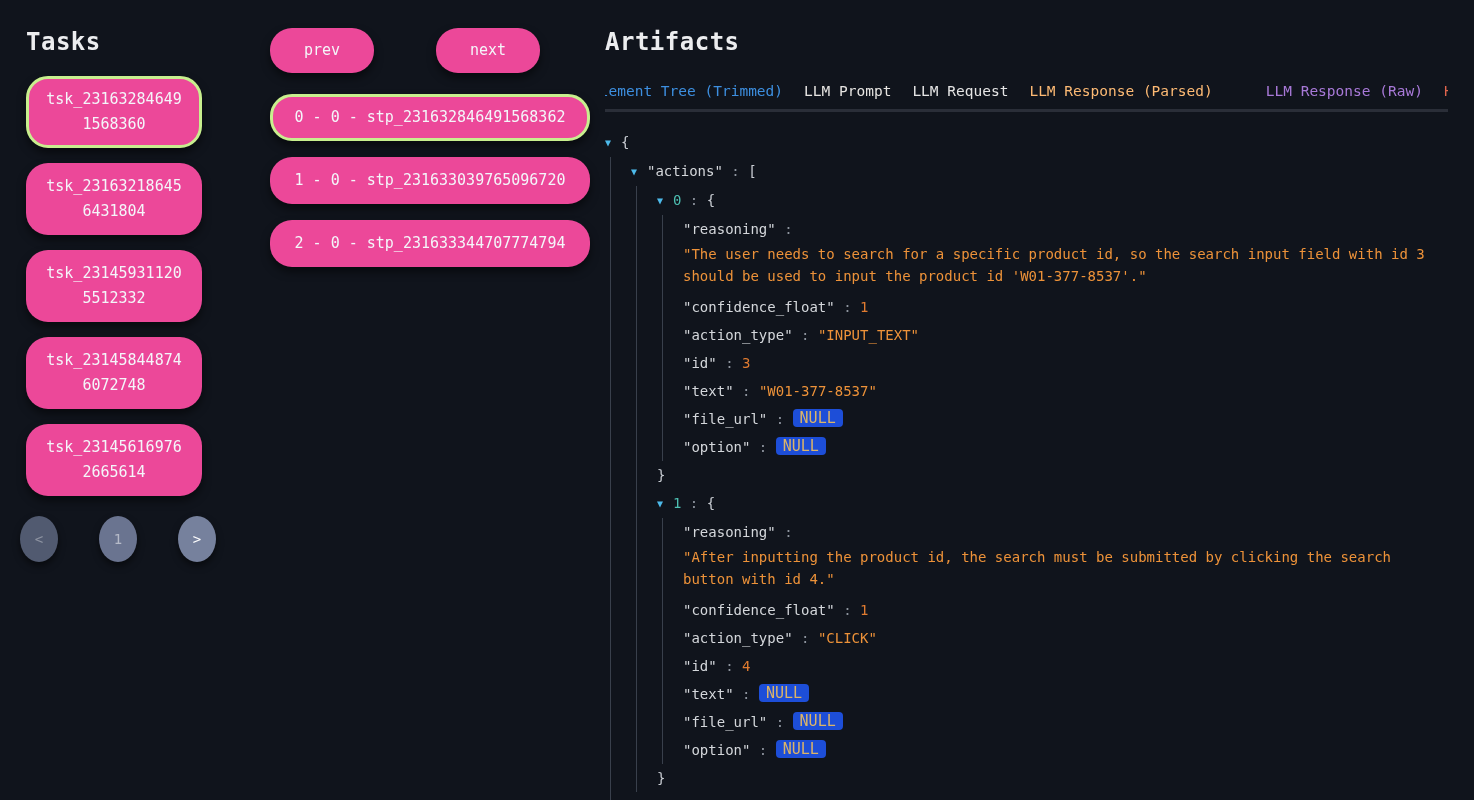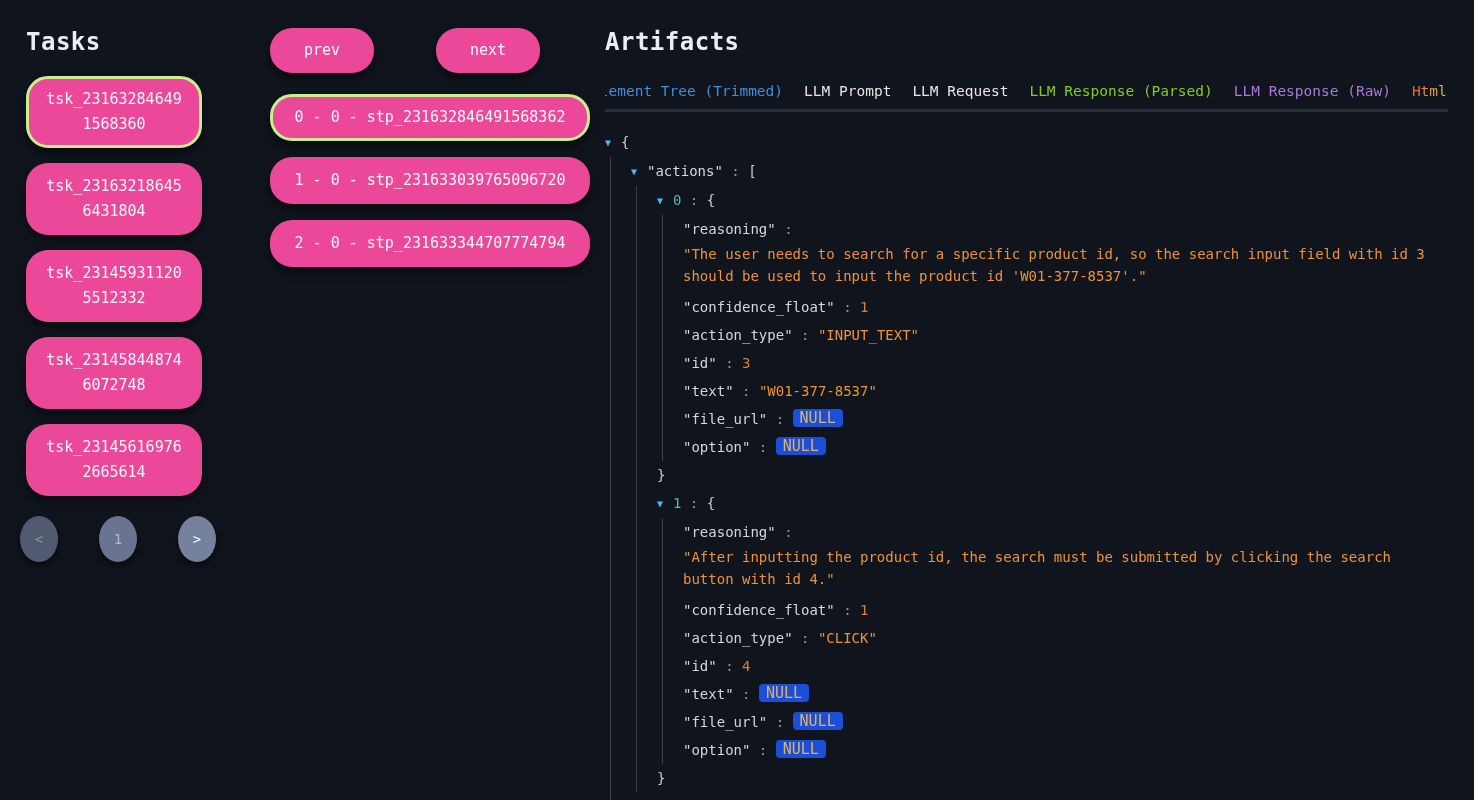--- a/index.html
+++ b/index.html
@@ -112,22 +112,22 @@
       <button class="btn step-btn">2 - 0 - stp_231633344707774794</button>
     </div>
 </div>
 
 <div class="col" id="col-artifacts">
   <h1 class="section-title">Artifacts</h1>
   <div class="tabbar" id="tabbar">
       <span class="tab" style="color: rgb(61, 143, 224);">Element Tree (Trimmed)</span>
       <span class="tab" style="color: rgb(230, 228, 225);">LLM Prompt</span>
       <span class="tab" style="color: #e5e5e5;">LLM Request</span>
-      <span class="tab active" style="color: #84cc16;">LLM Response (Parsed)</span>
-      <span class="tab" style="color: rgb(168, 121, 216);">LLM Response (Raw)</span>
+      <span class="tab active" style="color: #fdba74;">LLM Response (Parsed)</span>
+      <span class="tab" style="color: rgb(168, 121, 216); margin-left: 32px;">LLM Response (Raw)</span>
       <span class="tab rainbow">Html (Raw)</span>
     </div>
   <div id="json-tree">
       <div class="tree-row"><span class="expander">▼</span><span class="punct">{</span></div>
       <div class="children">
         <div class="tree-row"><span class="expander">▼</span><span class="k">"actions"</span><span class="sep"> : </span><span class="punct">[</span></div>
         <div class="children">
           <div class="tree-row"><span class="expander">▼</span><span class="v-index">0</span><span class="sep"> : </span><span class="punct">{</span></div>
           <div class="children">
             <div class="tree-row"><span class="k">"reasoning"</span><span class="sep"> :</span></div>

